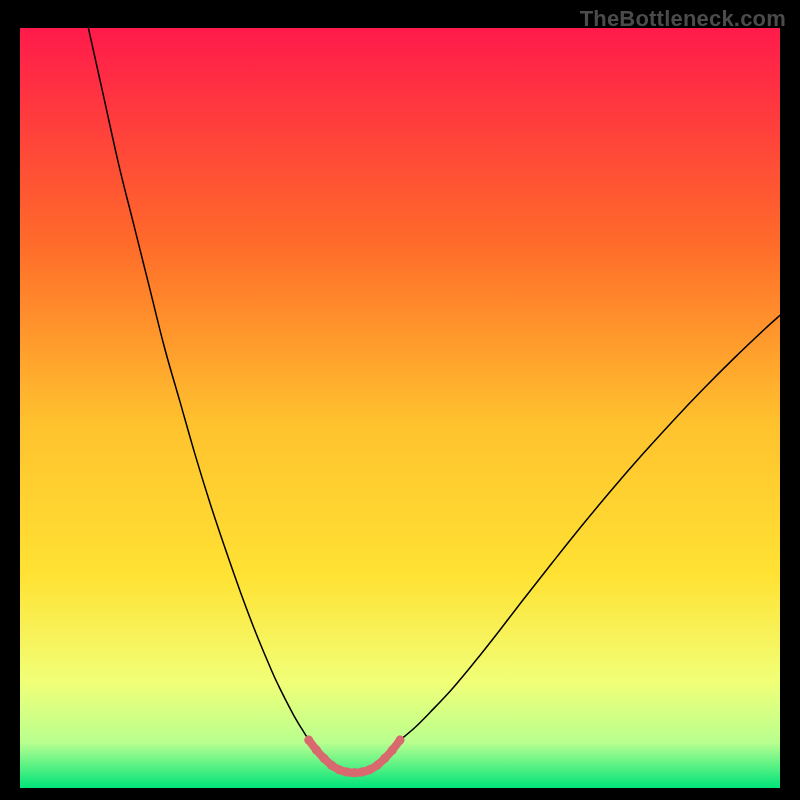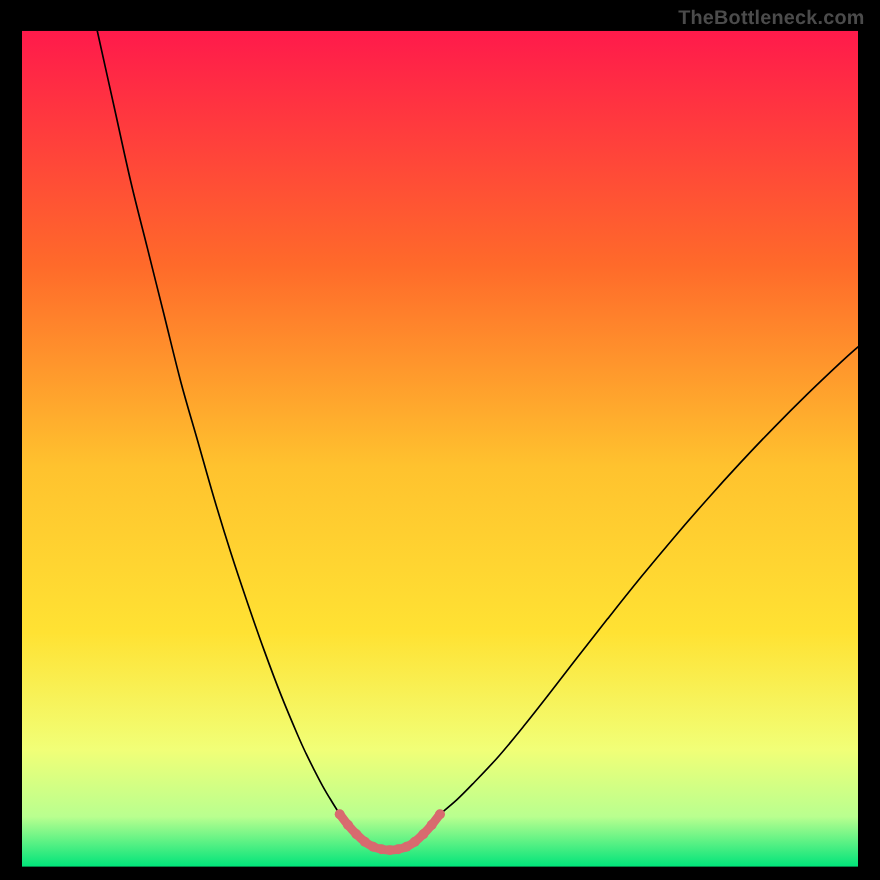--- a/index.html
+++ b/index.html
@@ -15,21 +15,21 @@
     position: relative;
     width: 800px;
     height: 800px;
     background: #000;
   }
   .watermark {
     position: absolute;
     top: 6px;
     right: 14px;
     color: #4b4b4b;
-    font-size: 18px;
+    font-size: 22px;
     font-weight: 600;
     letter-spacing: 0.2px;
     z-index: 5;
   }
   .plot-frame {
     position: absolute;
     left: 20px;
     top: 28px;
     width: 760px;
     height: 760px;

